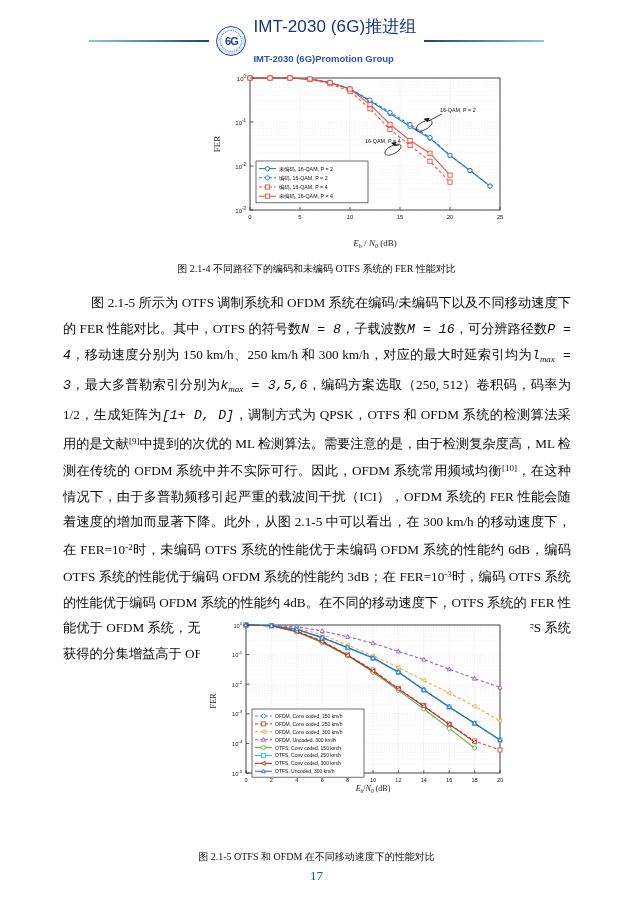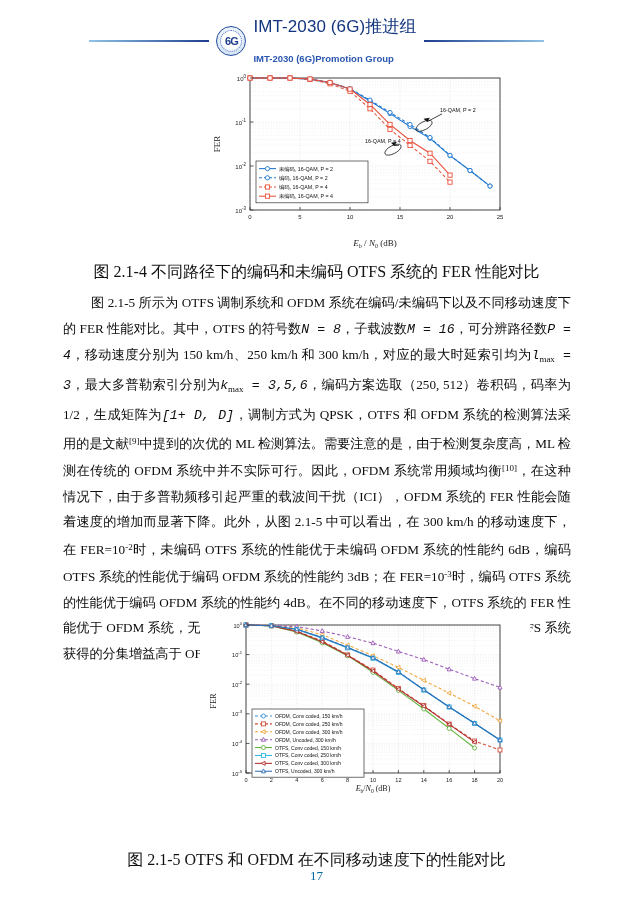--- a/index.html
+++ b/index.html
@@ -59,39 +59,39 @@
   
   .figure { position: absolute; }
   .fig1 { left: 206px; top: 68px; width: 320px; height: 185px; }
   .fig2 { left: 200px; top: 617px; width: 330px; height: 178px; }
   .plot-svg { display: block; width: 100%; height: 100%; }
 
   .caption {
     position: absolute; left: 0; width: 633px;
     text-align: center;
     font-family: "Liberation Serif", serif;
-    font-size: 16px; color: #111;
+    font-size: 10px; color: #111;
   }
   .cap1 { top: 262px; }
   .cap2 { top: 850px; }
 
   
   .body-text {
     position: absolute; left: 63px; top: 290px;
     width: 508px;
     font-size: 13.2px;
     line-height: 25.6px;
     color: #0d0d0d;
     text-align: justify;
     text-justify: inter-ideograph;
   }
   .body-text p { text-indent: 0; margin: 0; }
   .indent { display: inline-block; width: 28px; }
   .mi { font-family: Liberation Mono, monospace; font-style: italic; }
-  sub  { font-size: 0.68em; vertical-align: -0.28em; }
+  sub  { font-size: 0.68em; vertical-align: -0.28em; font-style: italic; }
   sup  { font-size: 0.68em; vertical-align: 0.42em; }
 
   .pagenum {
     position: absolute; left: 0; top: 868px; width: 633px;
     text-align: center;
     font-family: "Liberation Serif", serif;
     font-size: 13px; color: #0369a1;
   }
 </style>
 </head>

